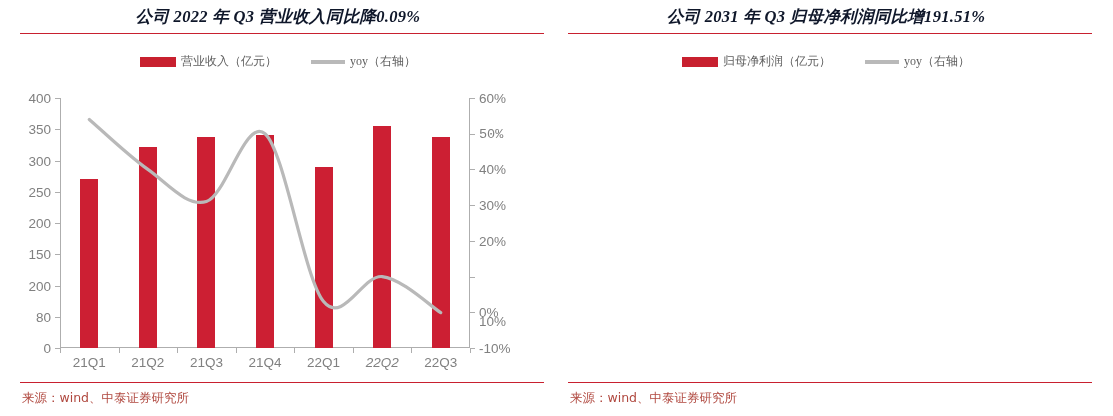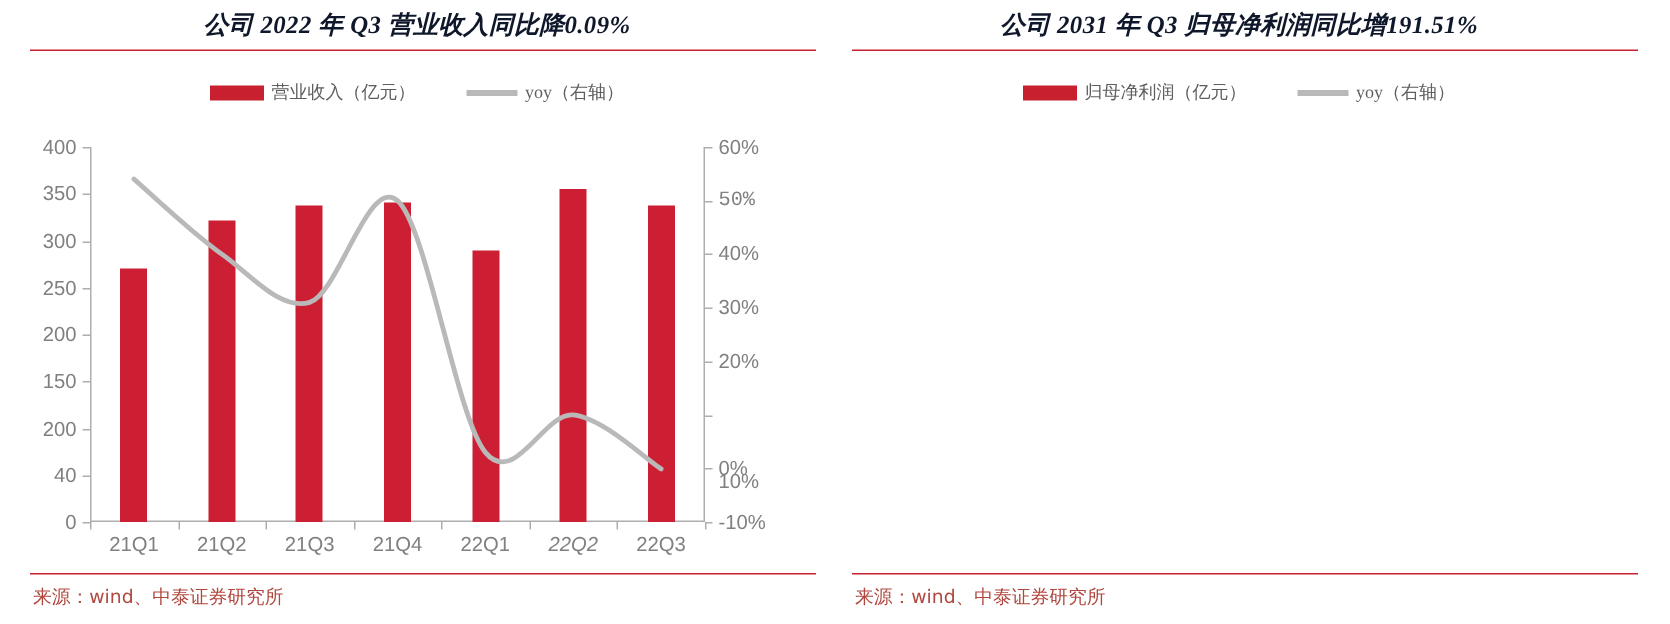--- a/index.html
+++ b/index.html
@@ -113,21 +113,21 @@
     </div>
 
     <div class="plot" id="plot-0">
       <div class="plot-inner">
         <div class="axis-v left"></div>
         <div class="axis-v right"></div>
         <div class="axis-h"></div>
       <div class="tick l" style="top: 250px;"></div>
           <div class="ylab" style="top: 250px;">0</div>
           <div class="tick l" style="top: 218.75px;"></div>
-          <div class="ylab" style="top: 218.75px;">40</div>
+          <div class="ylab" style="top: 218.75px;">80</div>
           <div class="tick l" style="top: 187.5px;"></div>
           <div class="ylab" style="top: 187.5px;">200</div>
           <div class="tick l" style="top: 156.25px;"></div>
           <div class="ylab" style="top: 156.25px;">150</div>
           <div class="tick l" style="top: 125px;"></div>
           <div class="ylab" style="top: 125px; text-align: center;">200</div>
           <div class="tick l" style="top: 93.75px;"></div>
           <div class="ylab" style="top: 93.75px;">250</div>
           <div class="tick l" style="top: 62.5px;"></div>
           <div class="ylab" style="top: 62.5px;">300</div>

